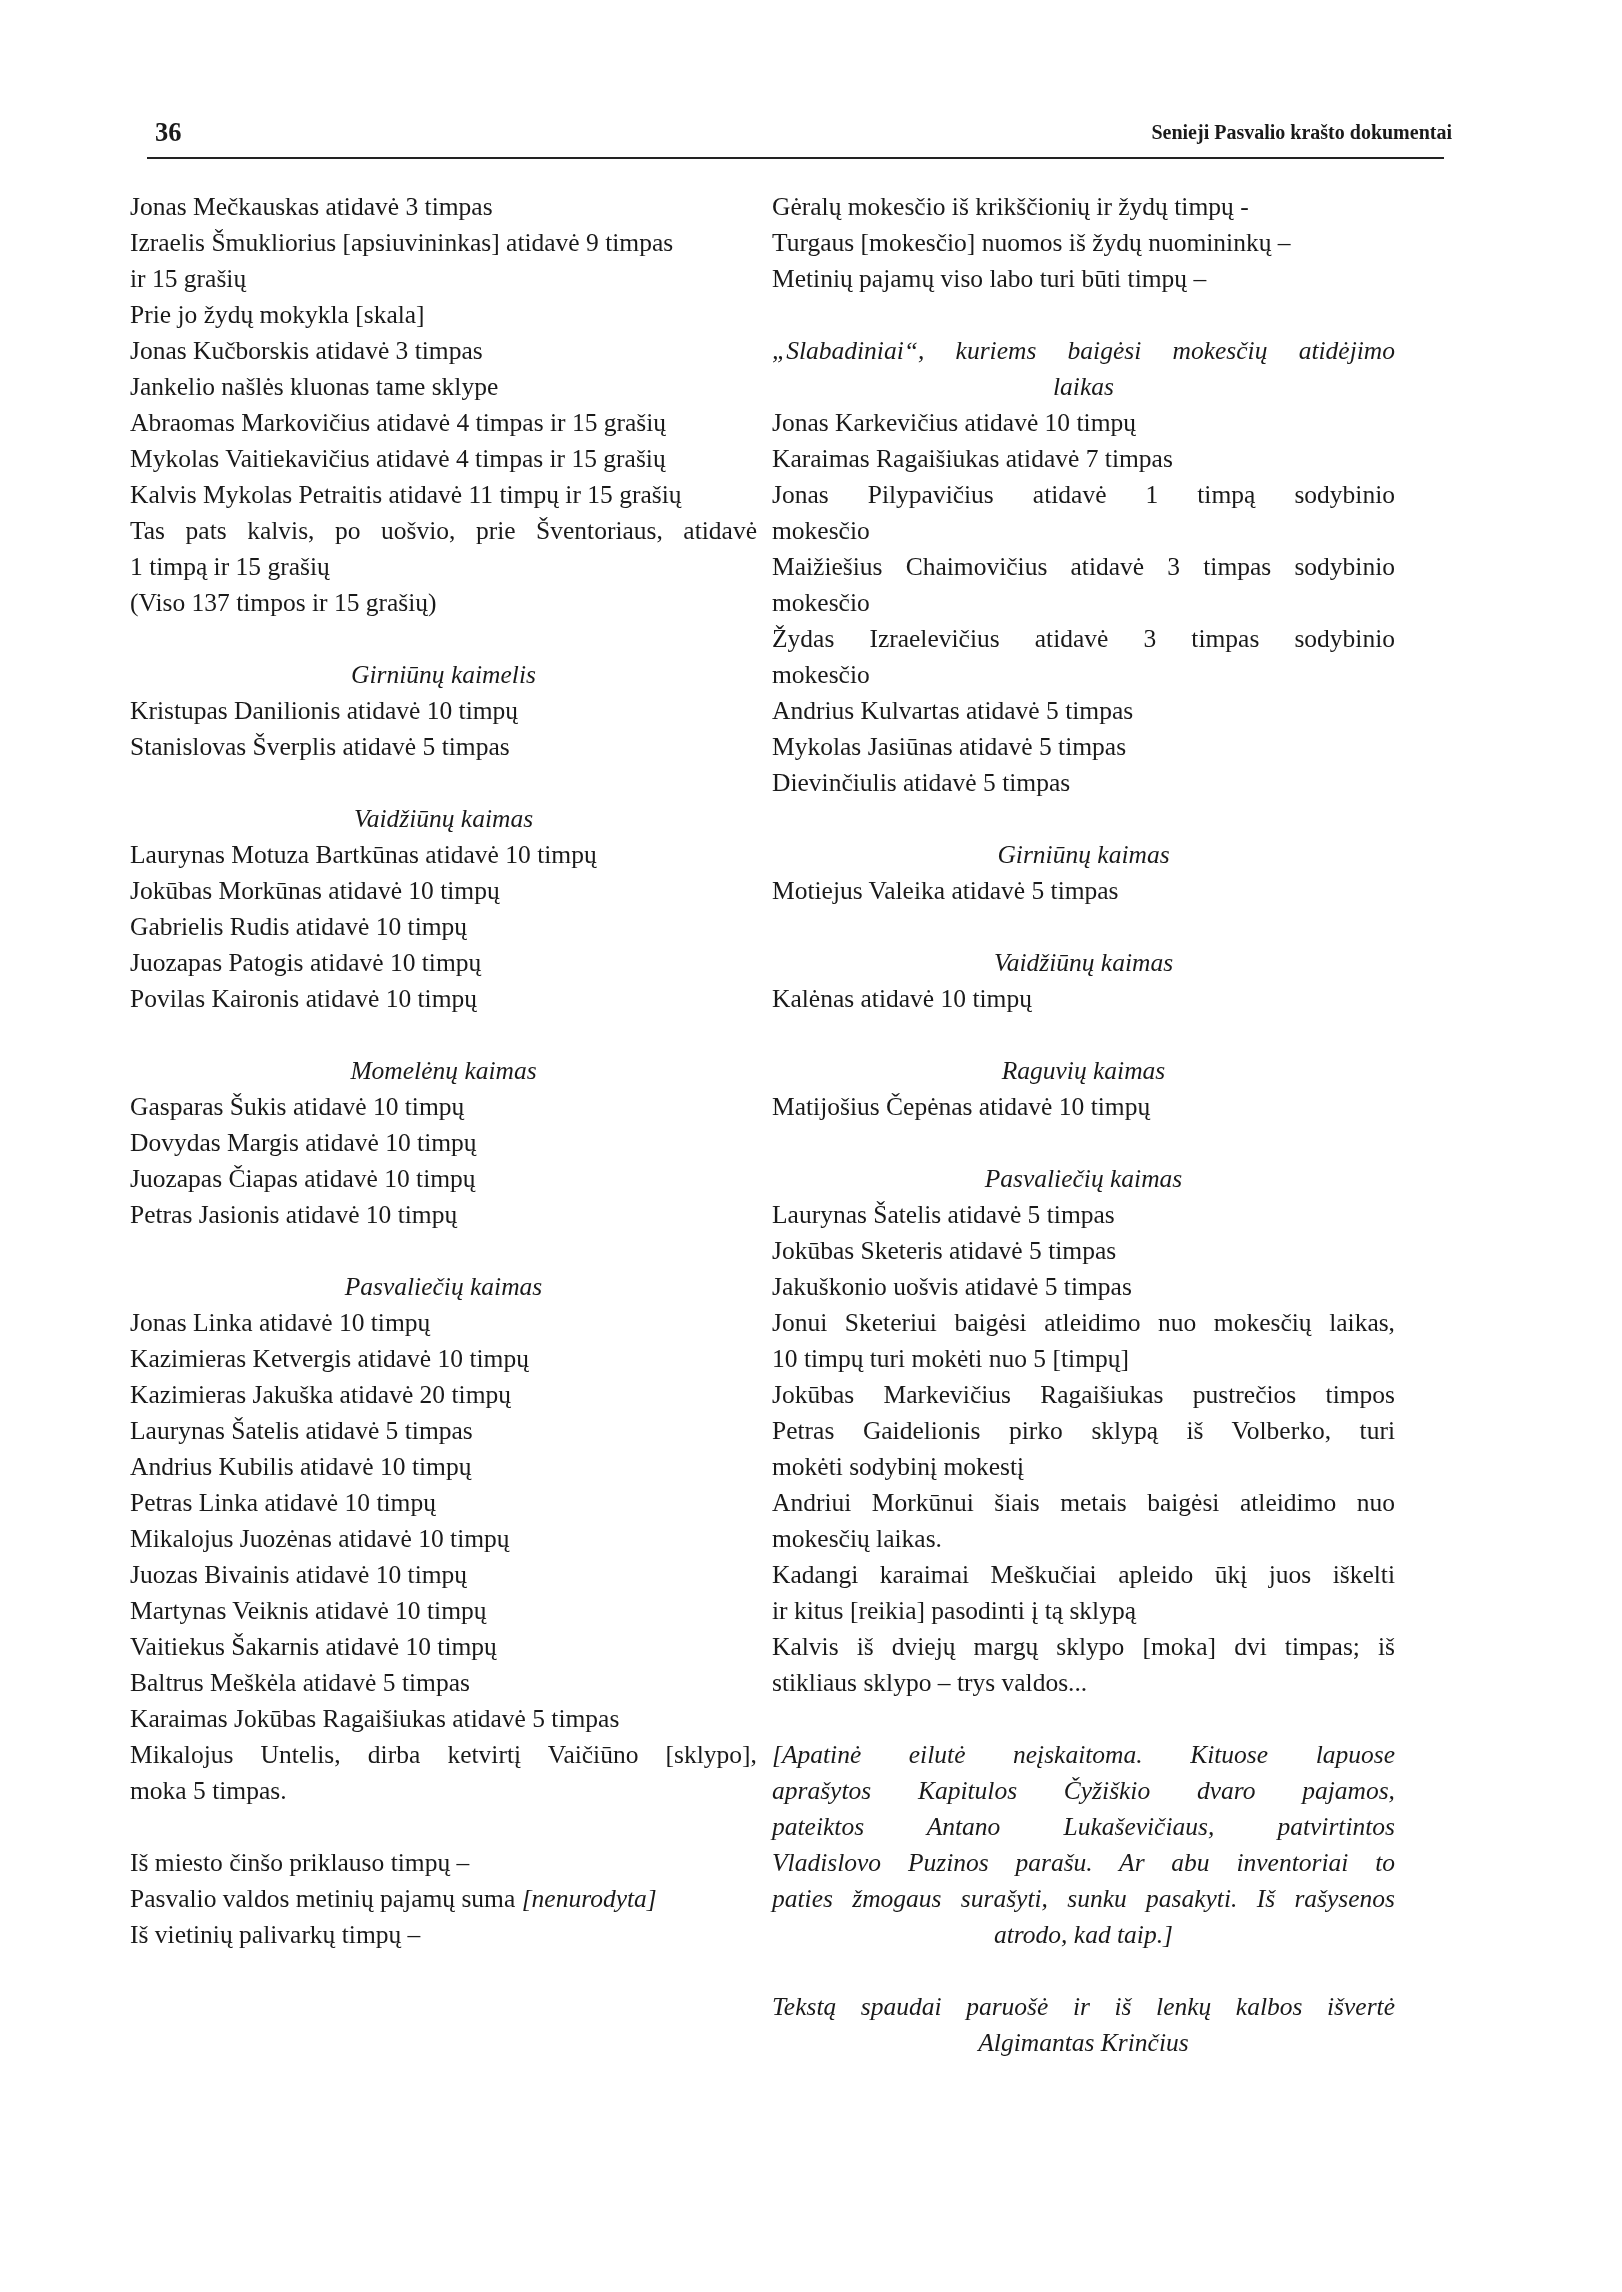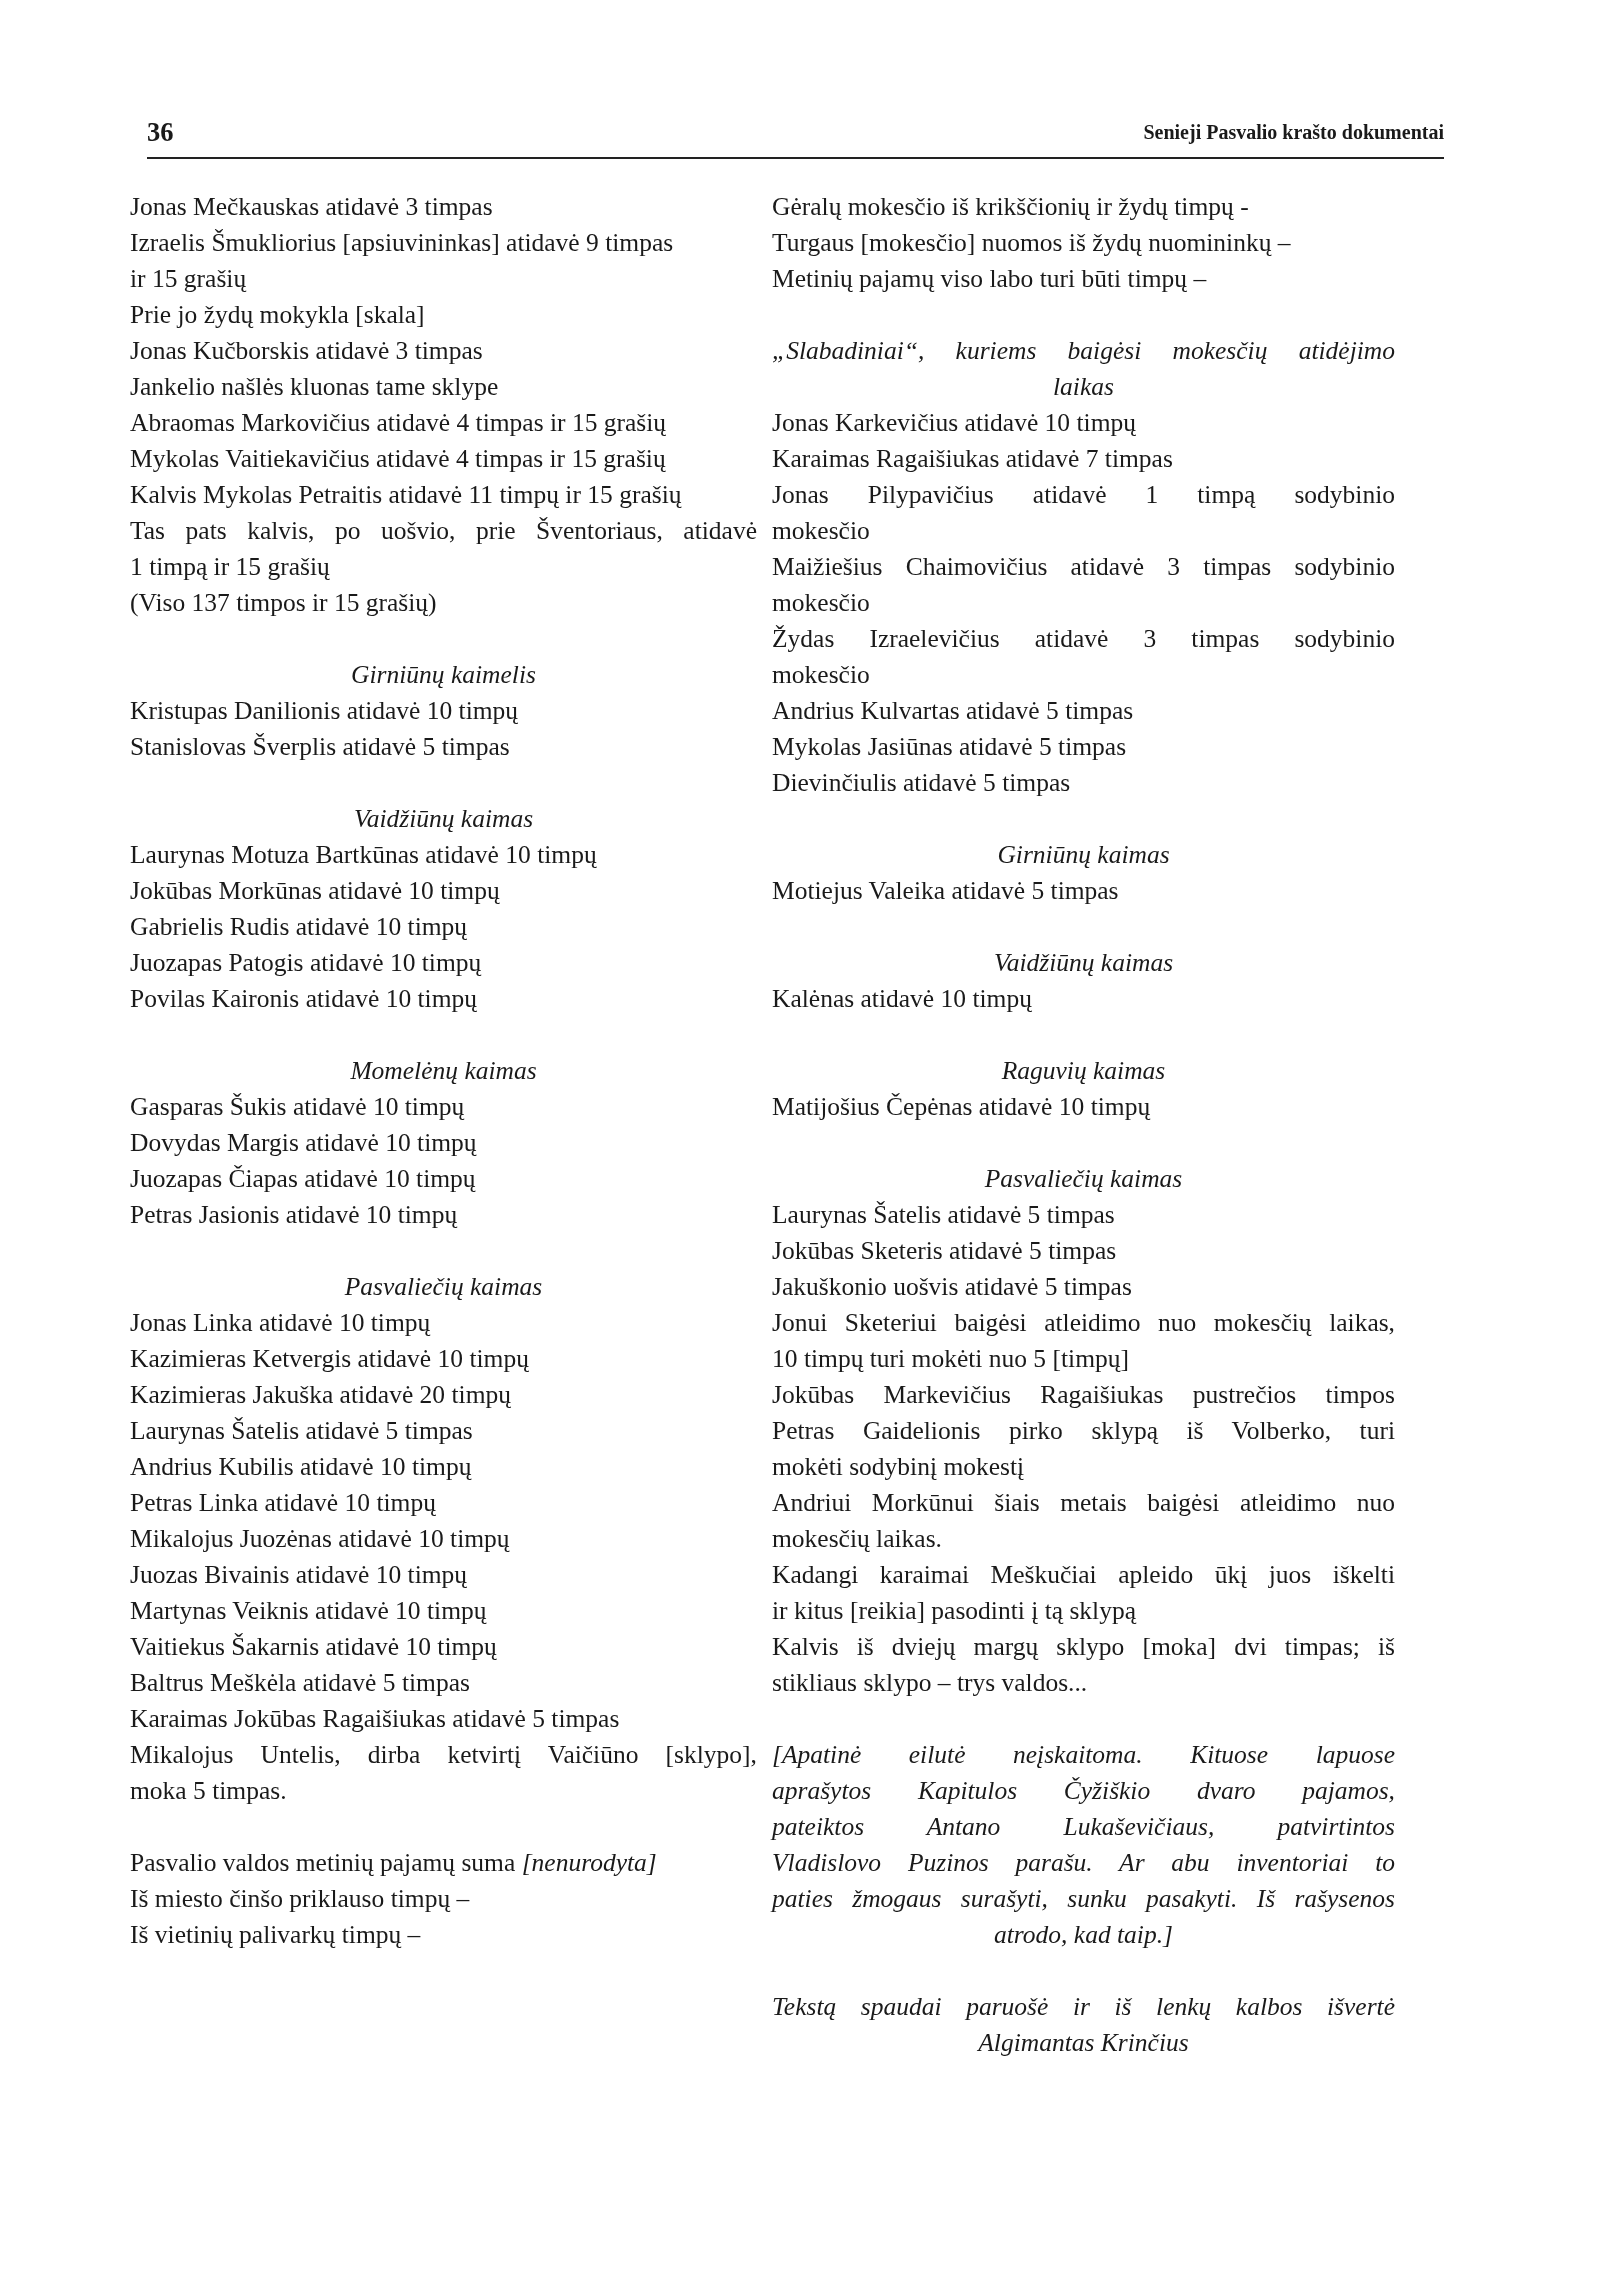--- a/index.html
+++ b/index.html
@@ -1,18 +1,18 @@
 <!DOCTYPE html>
 <html><head>
 <meta charset="utf-8">
 <style>
   html, body { margin: 0; padding: 0; background: #ffffff; }
   body { width: 1622px; height: 2293px; position: relative; overflow: hidden;
          font-family: "Liberation Serif", "DejaVu Serif", serif; color: #1a1a1a; }
-  .page-header { position: absolute; left: 147px; top: 118px; width: 1297px; height: 29px; }
+  .page-header { position: absolute; left: 155px; top: 118px; width: 1297px; height: 29px; }
   .page-number { position: absolute; left: 0; top: 0; font-weight: bold; font-size: 26.5px; line-height: 29px; }
   .running-title { position: absolute; right: 0; top: 0; font-weight: bold; font-size: 20px; line-height: 29px; white-space: nowrap; }
   .header-rule { position: absolute; left: 147px; top: 157px; width: 1297px; height: 0; border-top: 2px solid #222; }
   .column { position: absolute; top: 189px; font-size: 25.5px; line-height: 36px; }
   .col-left { left: 130px; width: 627px; }
   .col-right { left: 772px; width: 623px; }
   .line { display: block; height: 36px; white-space: nowrap; overflow: visible; }
   .line.just { white-space: normal; text-align: justify; text-align-last: justify; }
   .line.italic, .it { font-style: italic; text-align: center; }
   .line.blank { height: 36px; }
@@ -66,22 +66,22 @@
     <span class="line"><span>Petras Linka atidavė 10 timpų</span></span>
     <span class="line"><span>Mikalojus Juozėnas atidavė 10 timpų</span></span>
     <span class="line"><span>Juozas Bivainis atidavė 10 timpų</span></span>
     <span class="line"><span>Martynas Veiknis atidavė 10 timpų</span></span>
     <span class="line"><span>Vaitiekus Šakarnis atidavė 10 timpų</span></span>
     <span class="line"><span>Baltrus Meškėla atidavė 5 timpas</span></span>
     <span class="line"><span>Karaimas Jokūbas Ragaišiukas atidavė 5 timpas</span></span>
     <span class="line just"><span>Mikalojus Untelis, dirba ketvirtį Vaičiūno [sklypo],</span></span>
     <span class="line"><span>moka 5 timpas.</span></span>
     <span class="line blank"></span>
+    <span class="line"><span>Iš miesto činšo priklauso timpų –</span></span>
     <span class="line"><span>Pasvalio valdos metinių pajamų suma </span><span class="it">[nenurodyta]</span></span>
-    <span class="line"><span>Iš miesto činšo priklauso timpų –</span></span>
     <span class="line"><span>Iš vietinių palivarkų timpų –</span></span>
   </div>
 <div class="column col-right" id="col-right">
     <span class="line"><span>Gėralų mokesčio iš krikščionių ir žydų timpų -</span></span>
     <span class="line"><span>Turgaus [mokesčio] nuomos iš žydų nuomininkų –</span></span>
     <span class="line"><span>Metinių pajamų viso labo turi būti timpų –</span></span>
     <span class="line blank"></span>
     <span class="line italic just"><span>„Slabadiniai“, kuriems baigėsi mokesčių atidėjimo</span></span>
     <span class="line italic"><span>laikas</span></span>
     <span class="line"><span>Jonas Karkevičius atidavė 10 timpų</span></span>

